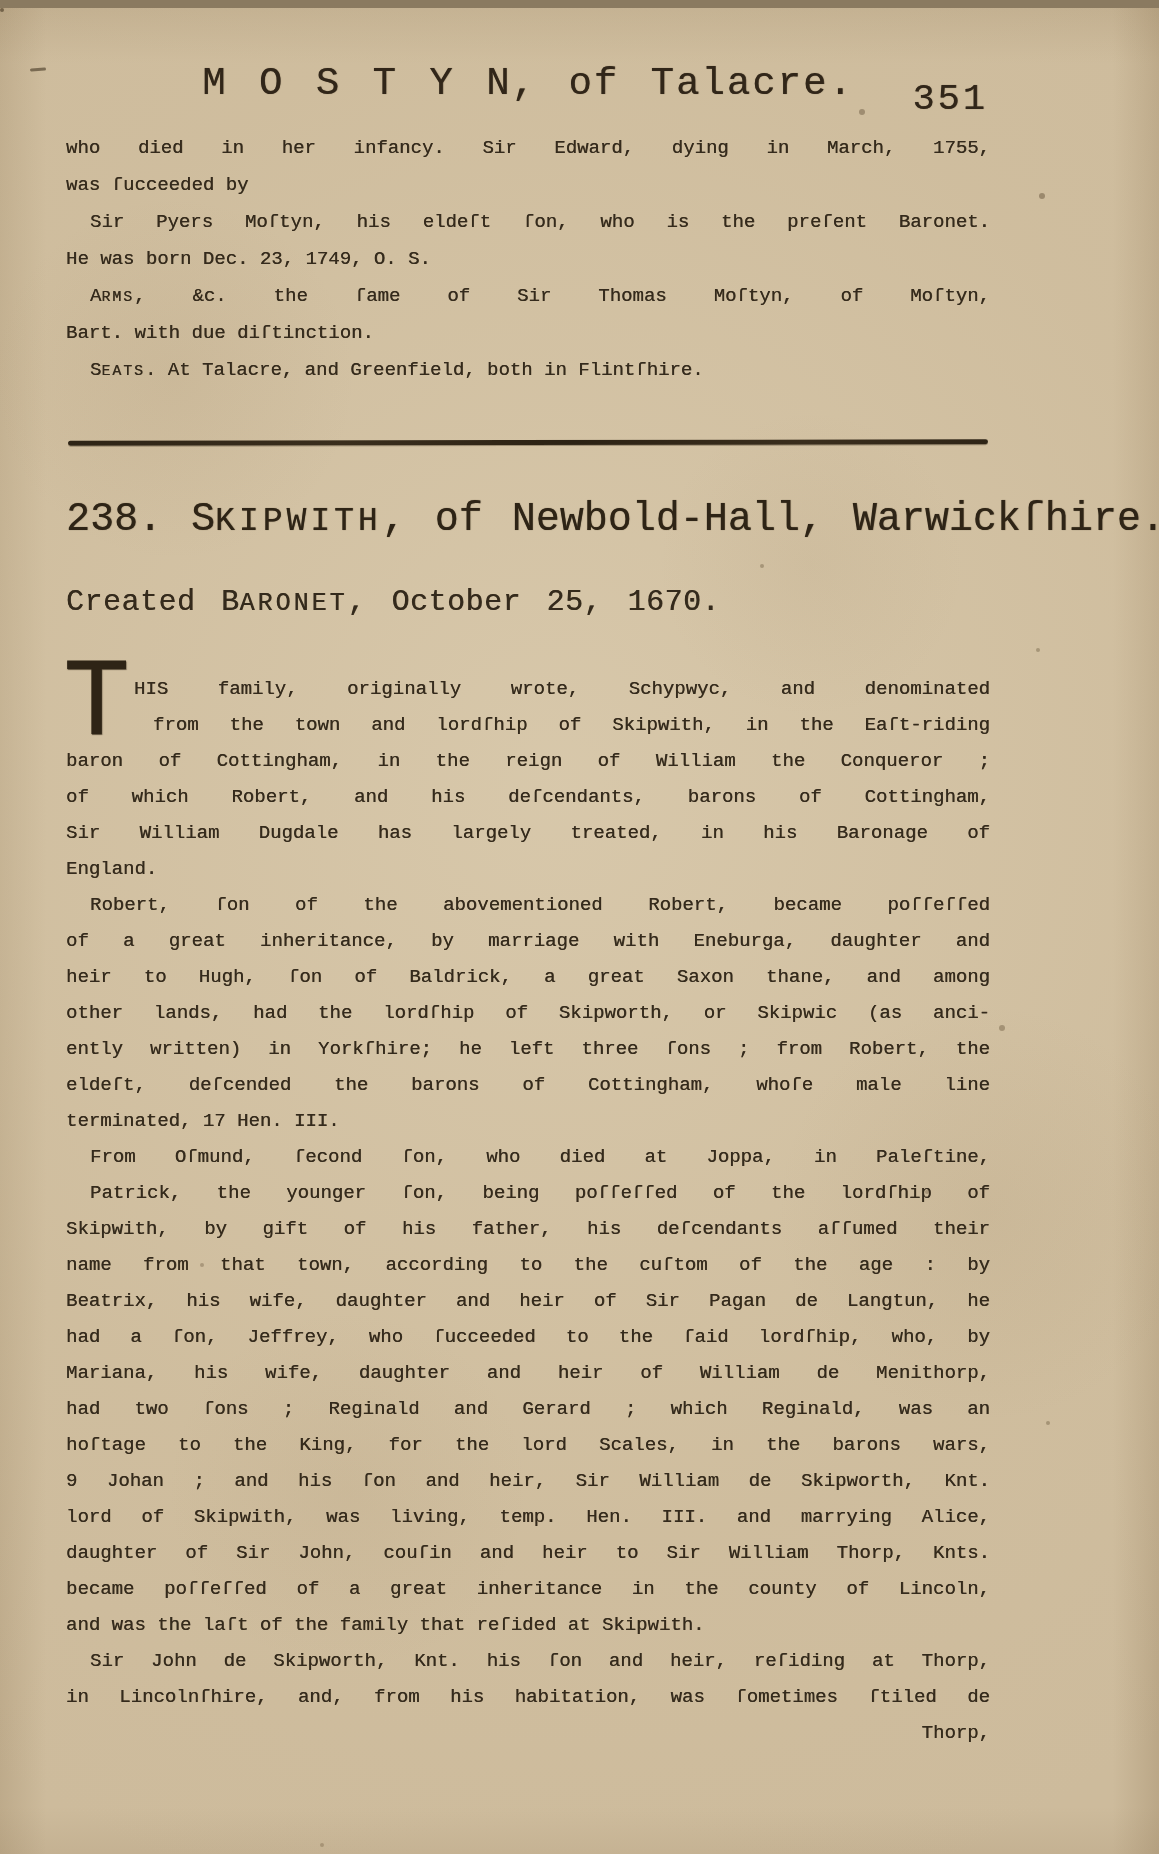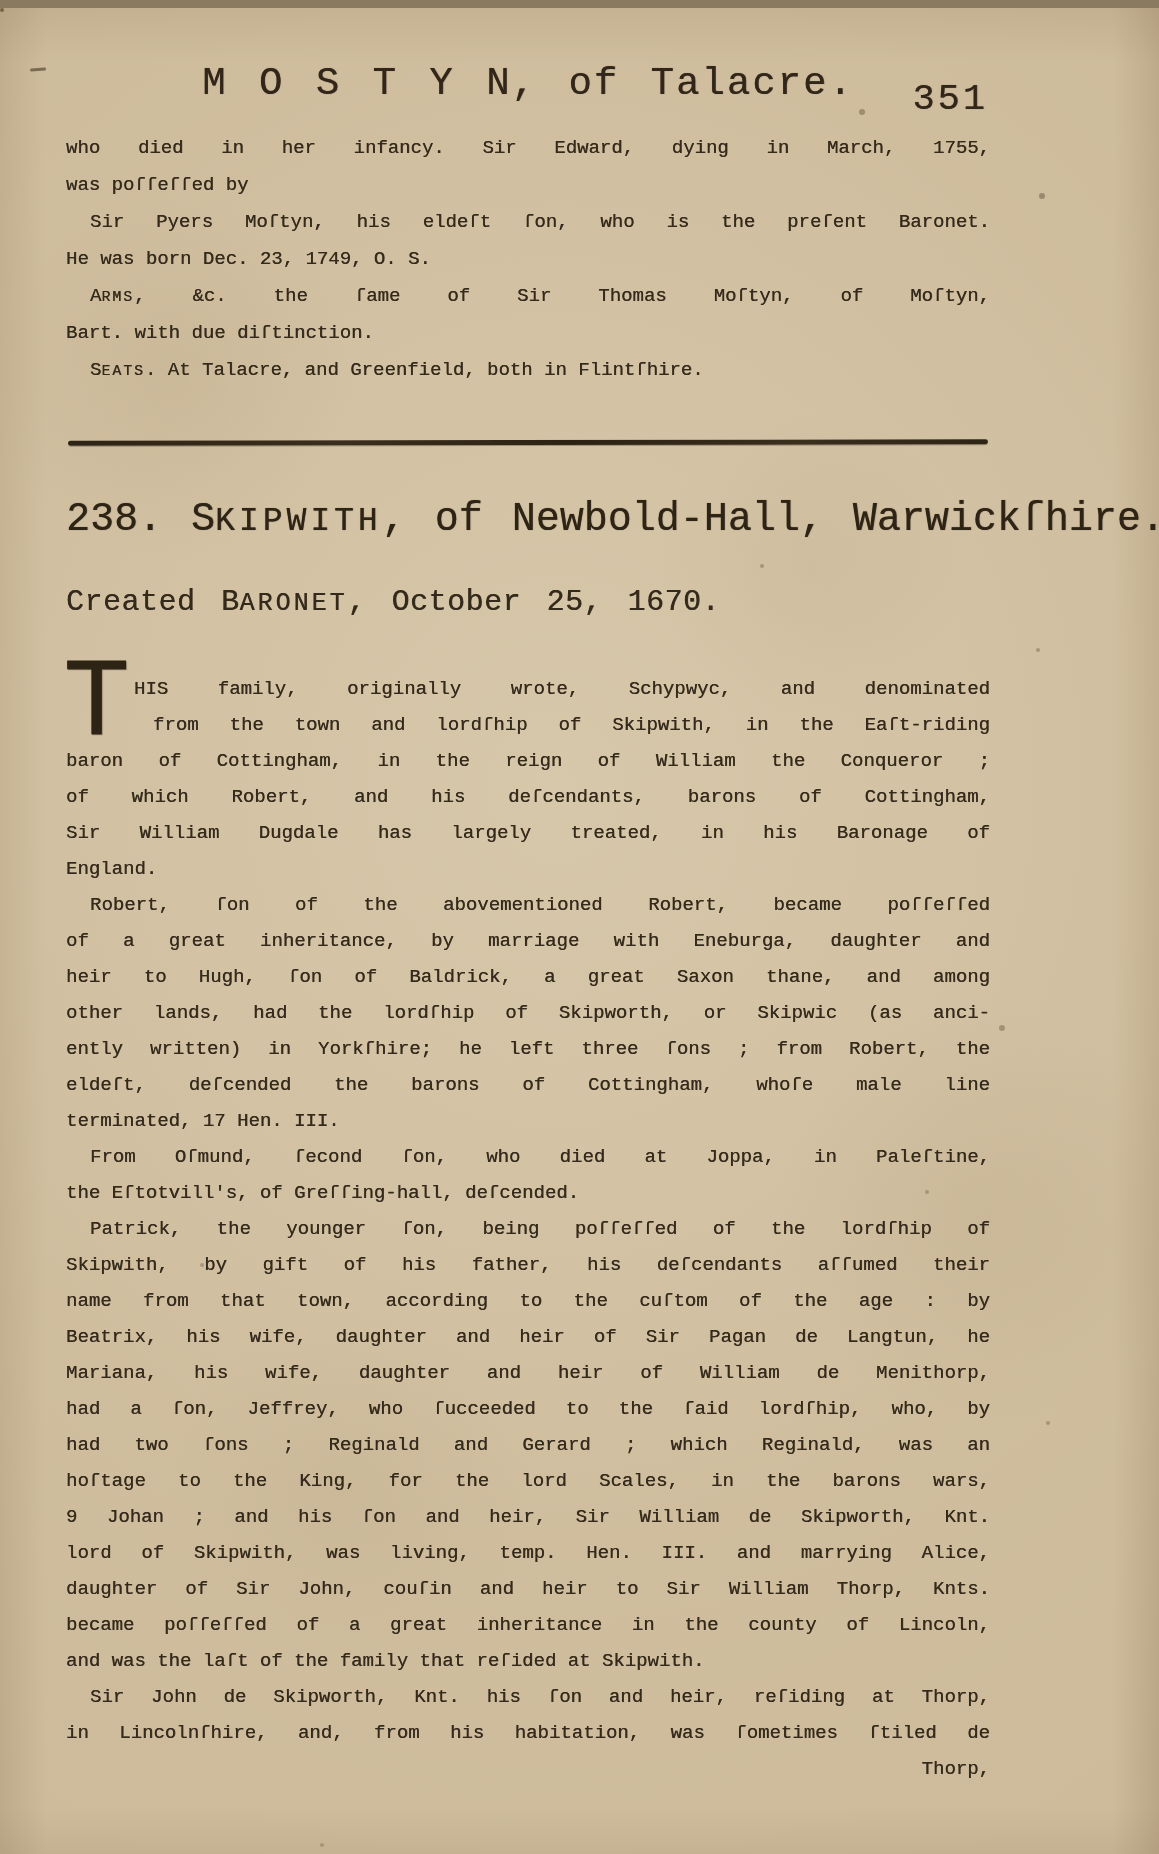--- a/index.html
+++ b/index.html
@@ -117,21 +117,21 @@
   <div class="specks"></div>
 
   <div class="textblock">
 
     <div class="running-head"><span>M O S T Y N, </span><span>of Talacre.</span></div>
 
     <div class="page-number">351</div>
 
     <div class="sec1">
         <div class="line justify"><span>who died in her infancy.  Sir Edward, dying in March, 1755,</span></div>
-        <div class="line left"><span>was poſſeſſed by</span></div>
+        <div class="line left"><span>was ſucceeded by</span></div>
         <div class="line justify ind"><span>Sir Pyers Moſtyn, his eldeſt ſon, who is the preſent Baronet.</span></div>
         <div class="line left"><span>He was born Dec. 23, 1749, O. S.</span></div>
         <div class="line justify ind"><span>A</span><span class="sc">RMS</span><span>, &amp;c. the ſame of Sir Thomas Moſtyn, of Moſtyn,</span></div>
         <div class="line left"><span>Bart. with due diſtinction.</span></div>
         <div class="line left ind"><span>S</span><span class="sc">EATS</span><span>. At Talacre, and Greenfield, both in Flintſhire.</span></div>
       </div>
 
     <div class="rule"></div>
 
     <div class="heading"><span>238. </span><span>S</span><span class="sc-h">KIPWITH</span><span>, of Newbold-Hall, Warwickſhire.</span></div>
@@ -147,27 +147,26 @@
         <div class="line justify"><span>Sir William Dugdale has largely treated, in his Baronage of</span></div>
         <div class="line left"><span>England.</span></div>
         <div class="line justify ind"><span>Robert, ſon of the abovementioned Robert, became poſſeſſed</span></div>
         <div class="line justify"><span>of a great inheritance, by marriage with Eneburga, daughter and</span></div>
         <div class="line justify"><span>heir to Hugh, ſon of Baldrick, a great Saxon thane, and among</span></div>
         <div class="line justify"><span>other lands, had the lordſhip of Skipworth, or Skipwic (as anci-</span></div>
         <div class="line justify"><span>ently written) in Yorkſhire; he left three ſons ; from Robert, the</span></div>
         <div class="line justify"><span>eldeſt, deſcended the barons of Cottingham, whoſe male line</span></div>
         <div class="line left"><span>terminated, 17 Hen. III.</span></div>
         <div class="line justify ind"><span>From Oſmund, ſecond ſon, who died at Joppa, in Paleſtine,</span></div>
-        <div class="line left"><span>the Eſtotvill's, of Greſſing-hall, deſcended.</span></div>
         <div class="line justify ind"><span>Patrick, the younger ſon, being poſſeſſed of the lordſhip of</span></div>
         <div class="line justify"><span>Skipwith, by gift of his father, his deſcendants aſſumed their</span></div>
         <div class="line justify"><span>name from that town, according to the cuſtom of the age : by</span></div>
         <div class="line justify"><span>Beatrix, his wife, daughter and heir of Sir Pagan de Langtun, he</span></div>
+        <div class="line justify"><span>had a ſon, Jeffrey, who ſucceeded to the ſaid lordſhip, who, by</span></div>
         <div class="line justify"><span>Mariana, his wife, daughter and heir of William de Menithorp,</span></div>
-        <div class="line justify"><span>had a ſon, Jeffrey, who ſucceeded to the ſaid lordſhip, who, by</span></div>
         <div class="line justify"><span>had two ſons ; Reginald and Gerard ; which Reginald, was an</span></div>
         <div class="line justify"><span>hoſtage to the King, for the lord Scales, in the barons wars,</span></div>
         <div class="line justify"><span>9 Johan ; and his ſon and heir, Sir William de Skipworth, Knt.</span></div>
         <div class="line justify"><span>lord of Skipwith, was living, temp. Hen. III. and marrying Alice,</span></div>
         <div class="line justify"><span>daughter of Sir John, couſin and heir to Sir William Thorp, Knts.</span></div>
         <div class="line justify"><span>became poſſeſſed of a great inheritance in the county of Lincoln,</span></div>
         <div class="line left"><span>and was the laſt of the family that reſided at Skipwith.</span></div>
         <div class="line justify ind"><span>Sir John de Skipworth, Knt. his ſon and heir, reſiding at Thorp,</span></div>
         <div class="line justify"><span>in Lincolnſhire, and, from his habitation, was ſometimes ſtiled de</span></div>
         <div class="line right"><span>Thorp,</span></div>

